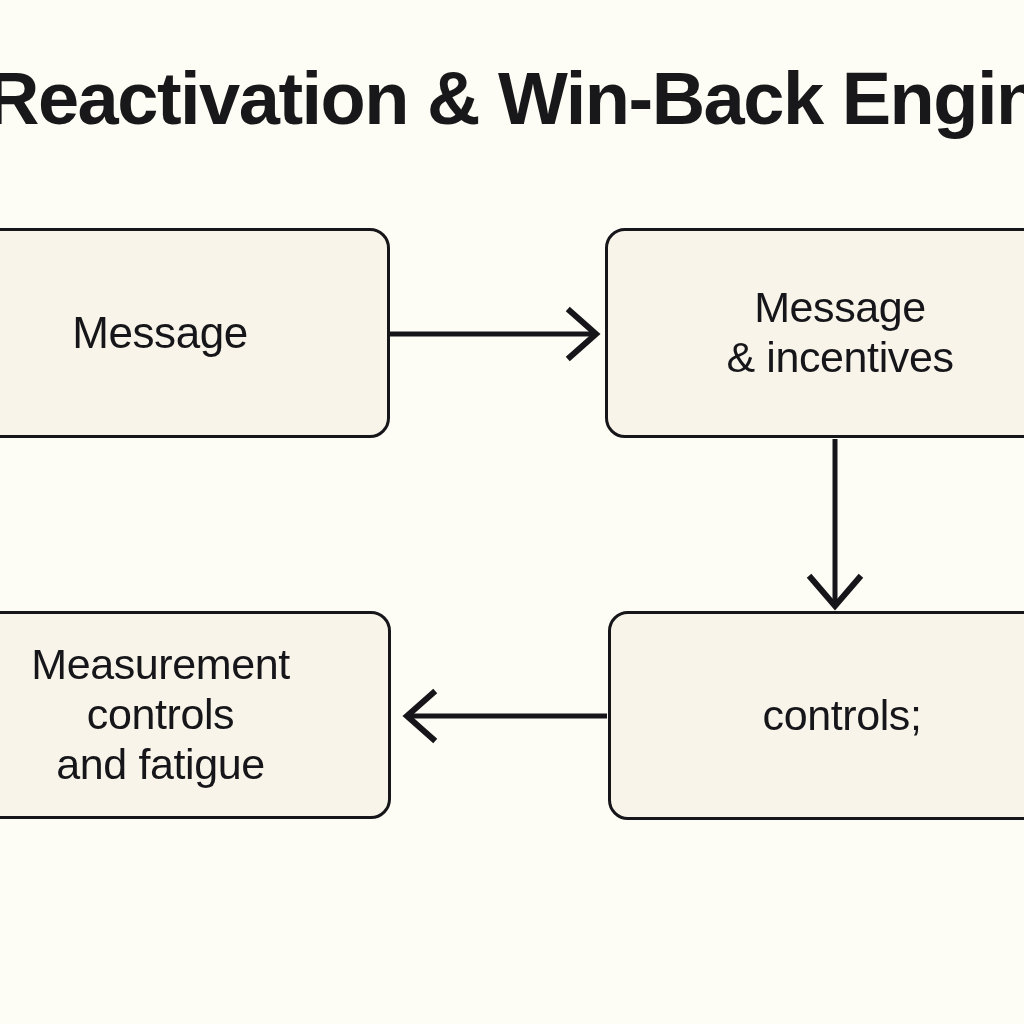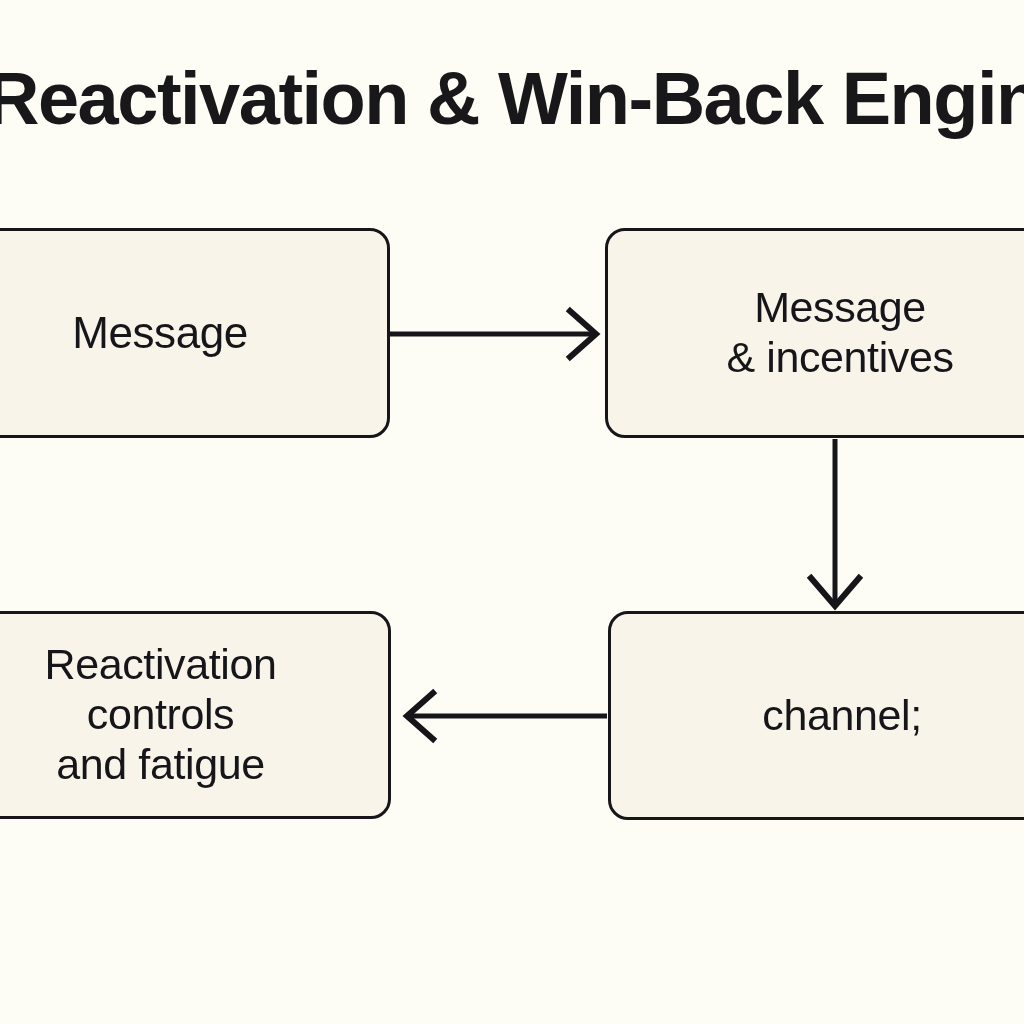--- a/index.html
+++ b/index.html
@@ -119,29 +119,29 @@
 
   <div class="node" id="node-message">
     <div>
       <span>Message</span>
       <span>&amp; incentives</span>
     </div>
   </div>
 
   <div class="node" id="node-measurement">
     <div>
-      <span>Reactivation</span>
+      <span>Measurement</span>
       <span>controls</span>
       <span>and fatigue</span>
     </div>
   </div>
 
   <div class="node" id="node-timing">
     <div>
-      <span>channel;</span>
+      <span>controls;</span>
     </div>
   </div>
 
   <svg id="edges" viewBox="0 0 1024 1024">
 
     <g>
       <line x1="390" y1="334" x2="597" y2="334"></line>
       <path class="head" d="M 570 311 L 596 334 L 570 357"></path>
     </g>
 

